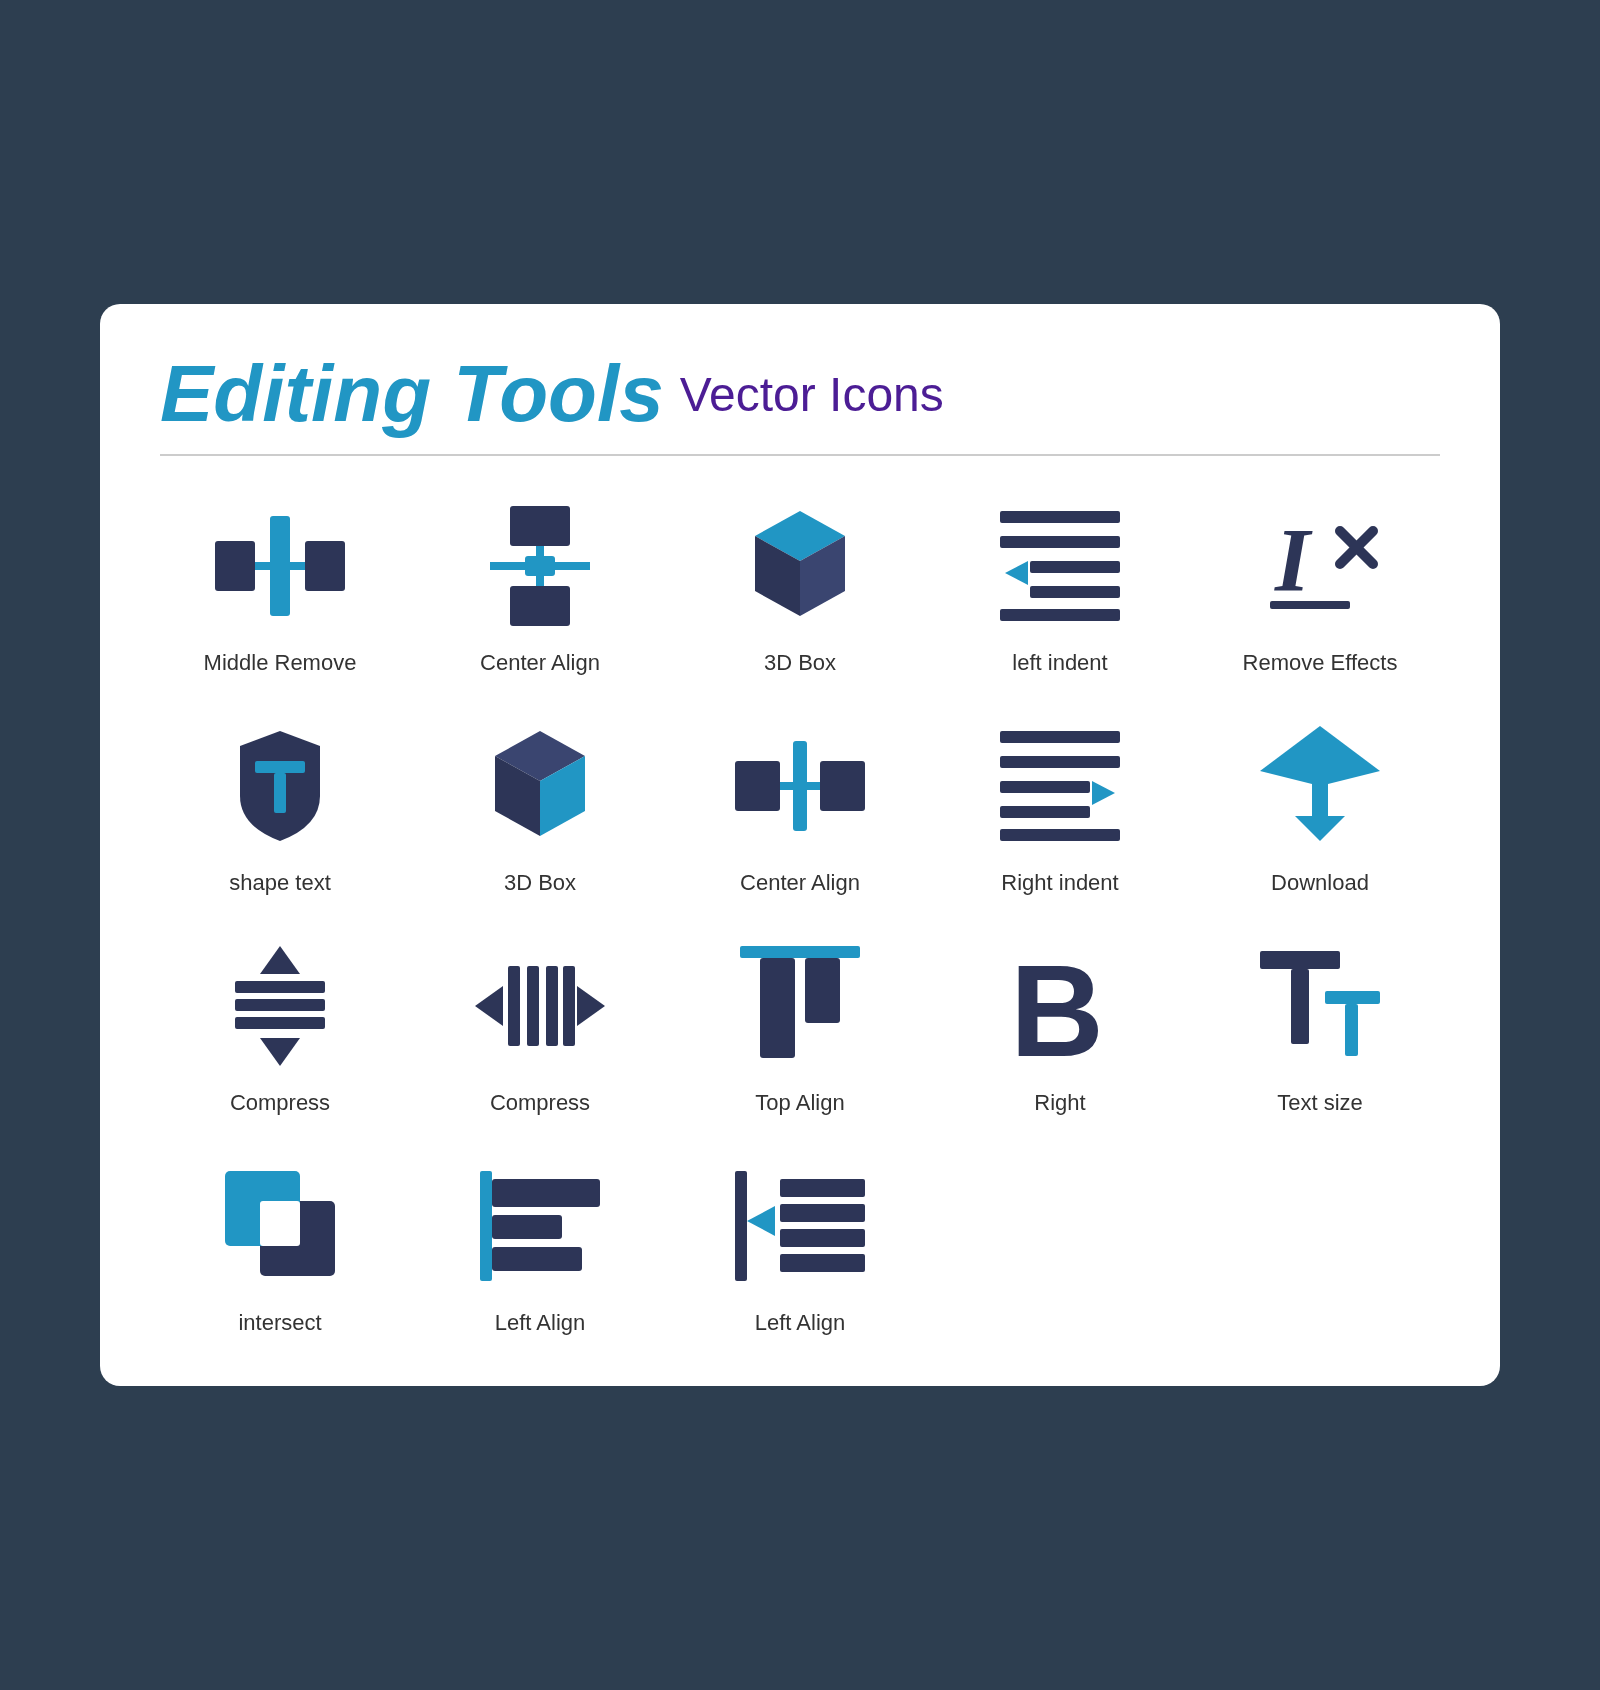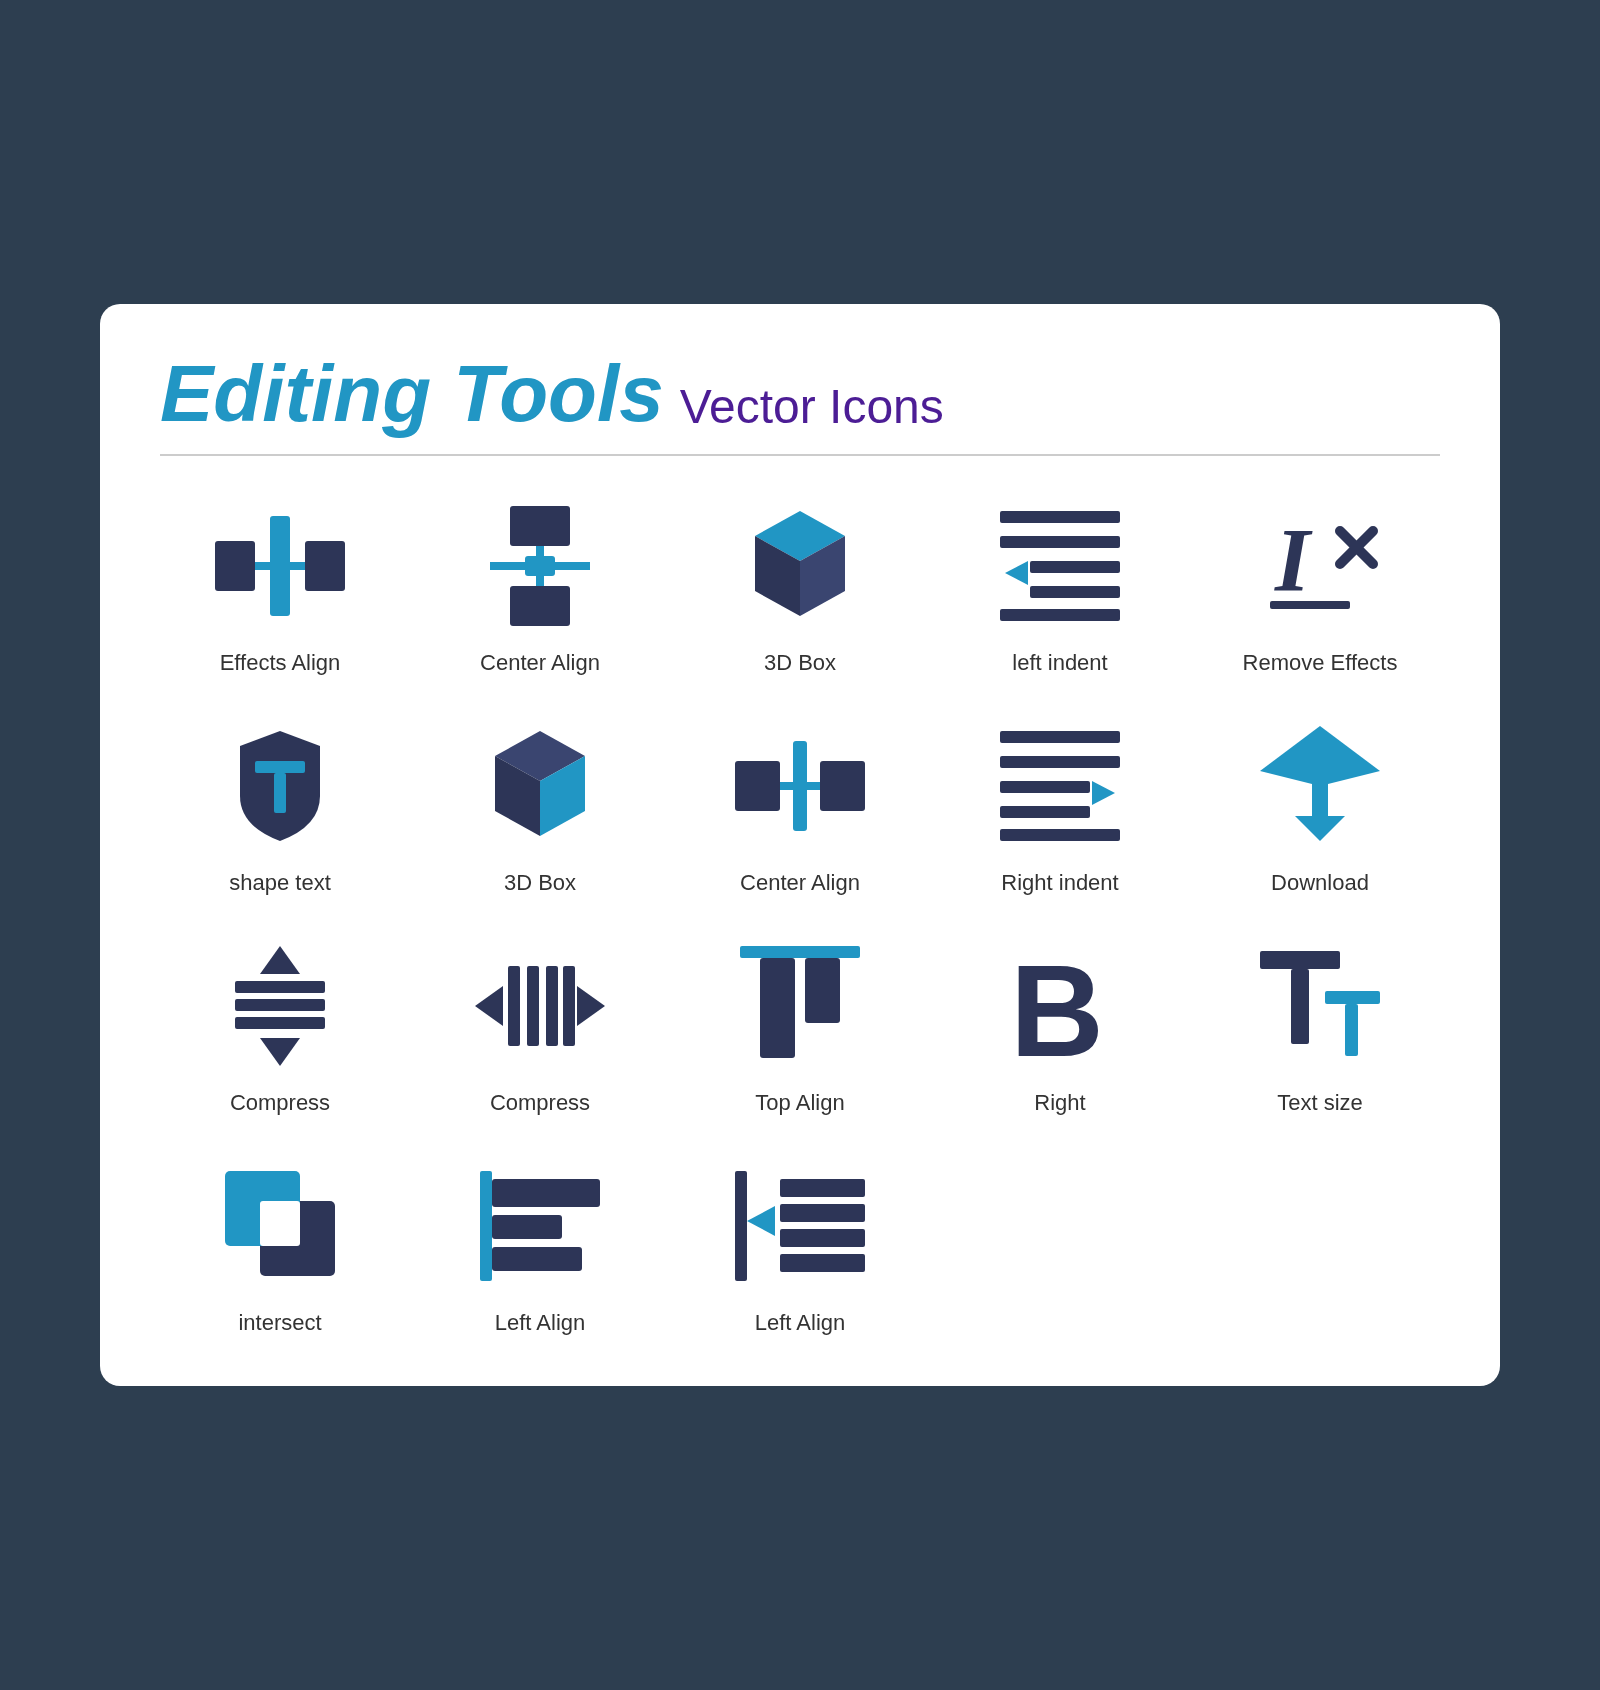--- a/index.html
+++ b/index.html
@@ -14,21 +14,21 @@
     }
     .card {
       background: #ffffff;
       border-radius: 20px;
       padding: 50px 60px;
       width: 1400px;
       max-width: 100%;
     }
     .header {
       display: flex;
-      align-items: flex-end;
+      align-items: center;
       gap: 16px;
       margin-bottom: 20px;
     }
     .header-main {
       font-size: 80px;
       font-weight: 900;
       color: #2196c4;
       font-style: italic;
       line-height: 1;
     }
@@ -90,21 +90,21 @@
           <rect x="0" y="25" width="40" height="50" class="dark" rx="3"></rect>
 
           <rect x="90" y="25" width="40" height="50" class="dark" rx="3"></rect>
 
           <rect x="55" y="0" width="20" height="100" class="blue" rx="3"></rect>
 
           <rect x="40" y="46" width="15" height="8" class="blue"></rect>
           <rect x="75" y="46" width="15" height="8" class="blue"></rect>
         </svg>
       </div>
-      <span class="icon-label">Effects Align</span>
+      <span class="icon-label">Middle Remove</span>
     </div>
 
     <div class="icon-item">
       <div class="icon-wrapper">
         <svg width="100" height="120" viewBox="0 0 100 120">
 
           <rect x="20" y="0" width="60" height="40" class="dark" rx="3"></rect>
 
           <rect x="20" y="80" width="60" height="40" class="dark" rx="3"></rect>
 

